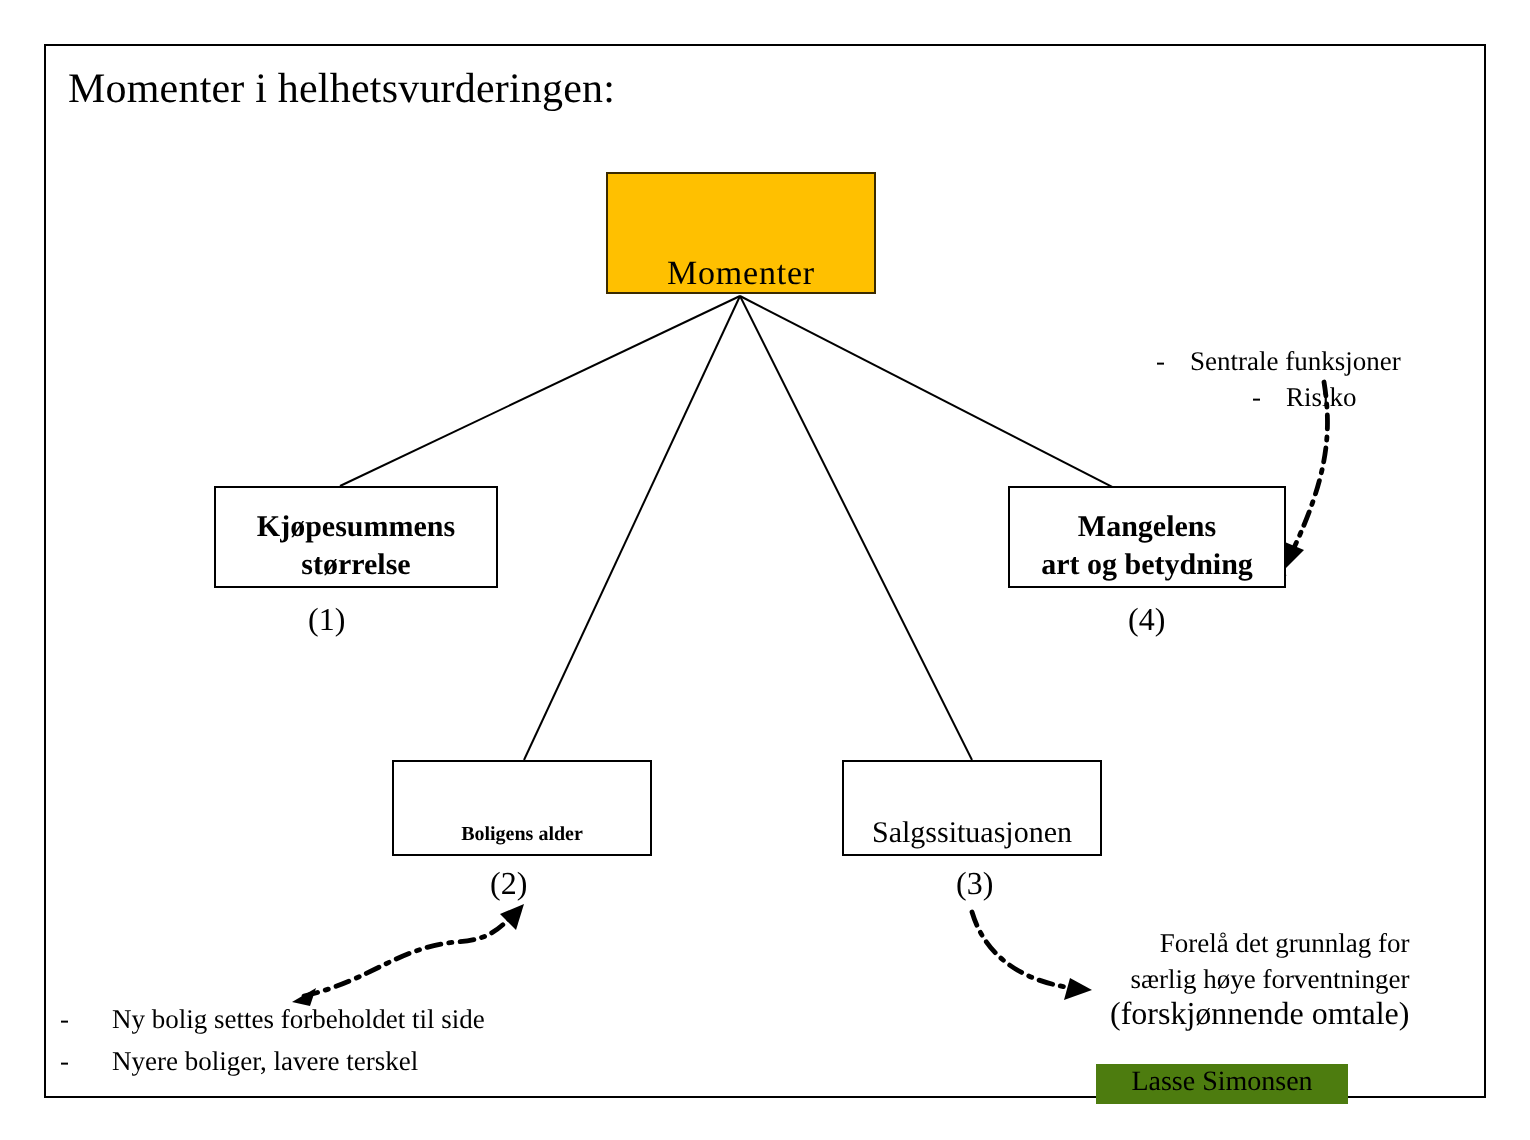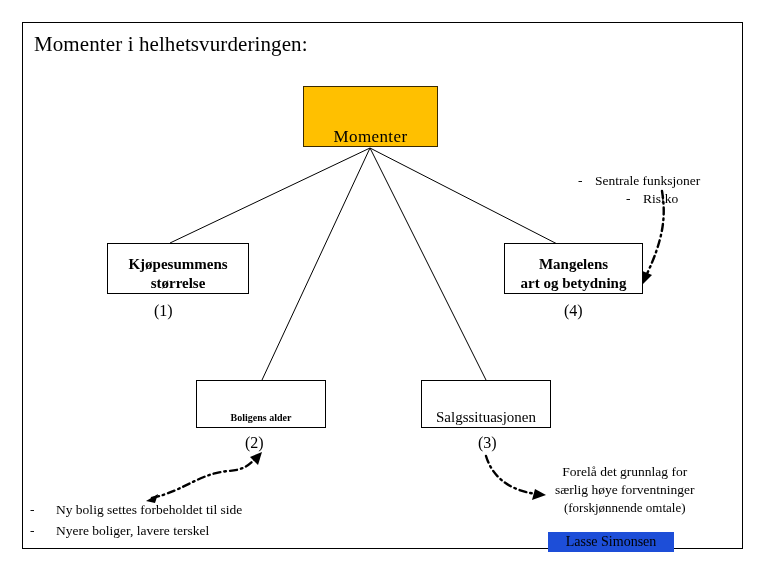--- a/index.html
+++ b/index.html
@@ -146,33 +146,33 @@
     left: 30px;
     top: 499px;
     line-height: 21px;
   }
   #annot-bottom-left .bl-row { display: block; }
   #annot-bottom-left .dash { width: 26px; }
 
   #annot-bottom-right {
     left: 555px;
     top: 463px;
-    text-align: center;
+    text-align: right;
     line-height: 18px;
   }
-  #annot-bottom-right .small-line { font-size: 13px; }
+  #annot-bottom-right .small-line { font-size: 16px; }
 
   
   #footer-sign {
     position: absolute;
     left: 548px;
     top: 532px;
     width: 126px;
     height: 20px;
-    background: #1d4ed8;
+    background: #4d7c0f;
     text-align: center;
     font-size: 14px;
     line-height: 20px;
     z-index: 6;
     white-space: nowrap;
   }
 
   svg#wires {
     position: absolute;
     left: 0;

